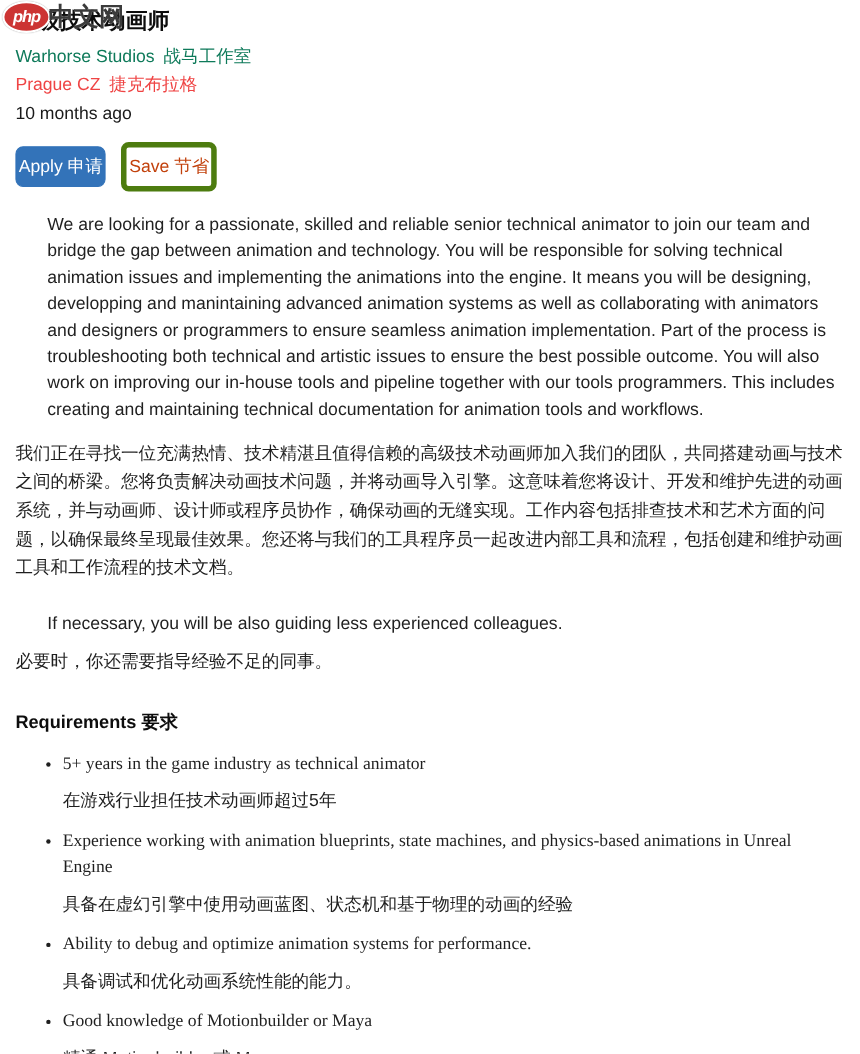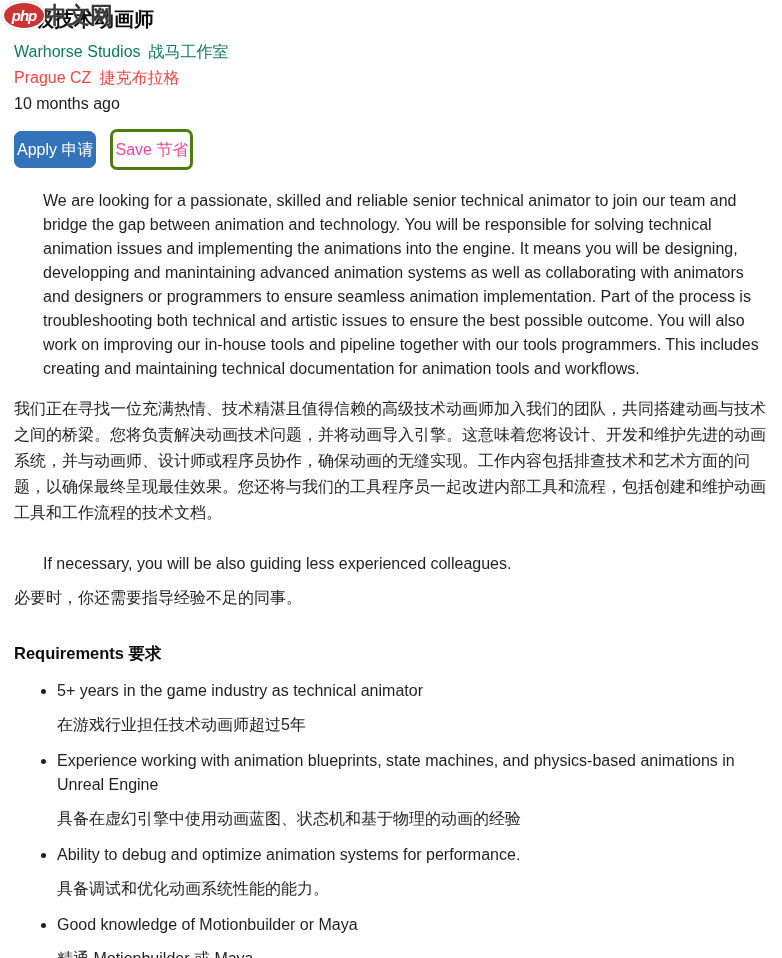--- a/index.html
+++ b/index.html
@@ -91,22 +91,22 @@
     border-radius: 7px;
     cursor: pointer;
   }
   .btn-apply {
     background: #3373b9;
     border: 1px solid #3373b9;
     color: #ffffff;
   }
   .btn-save {
     background: #ffffff;
-    border: 3px solid #4d7c0f;
-    color: #ec4899;
+    border: 5px solid #4d7c0f;
+    color: #c2410c;
   }
 
   .para {
     font-size: 16px;
     margin: 0;
   }
   .para.en { line-height: 24px; margin-top: 19px; margin-left: 29px; }
   .para.zh { line-height: 26px; margin-top: 15px; }
   .para.note-en { margin-top: 26px; }
   .para.note-zh { margin-top: 9px; }
@@ -119,21 +119,21 @@
     line-height: 24px;
   }
   ul.req-list {
     margin: 14px 0 0 0;
     padding-left: 43px;
   }
   ul.req-list li {
     margin-bottom: 12px;
     font-size: 16px;
   }
-  .req-en { line-height: 24px; margin-bottom: 9px; }
+  .req-en { line-height: 24px; margin-bottom: 9px; font-family: Liberation Serif, serif; }
   .req-zh { line-height: 25px; margin-bottom: 10px; }
 </style>
 </head>
 <body>
 
 <div class="page">
 
   <div class="watermark">
     <span class="logo-oval">
       <span>php</span>

